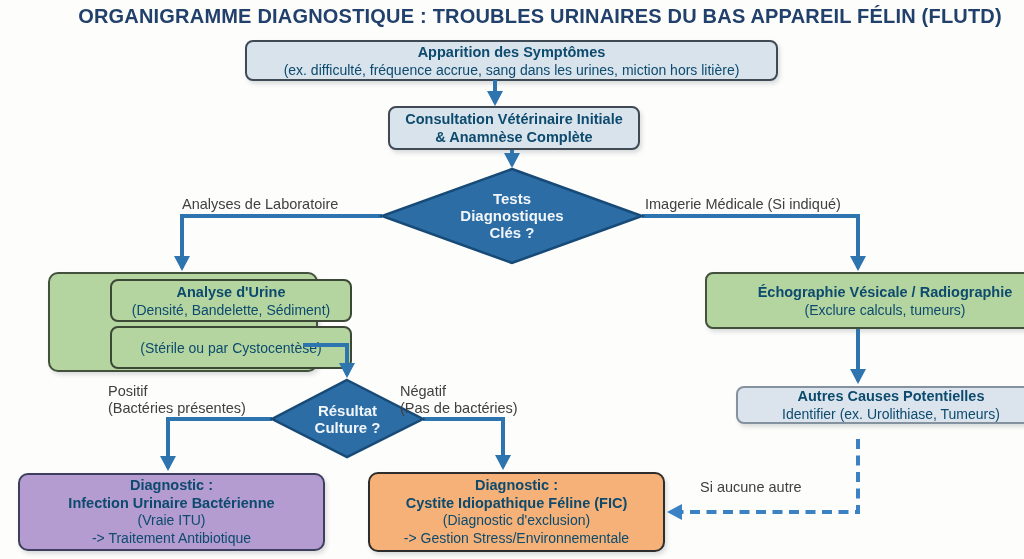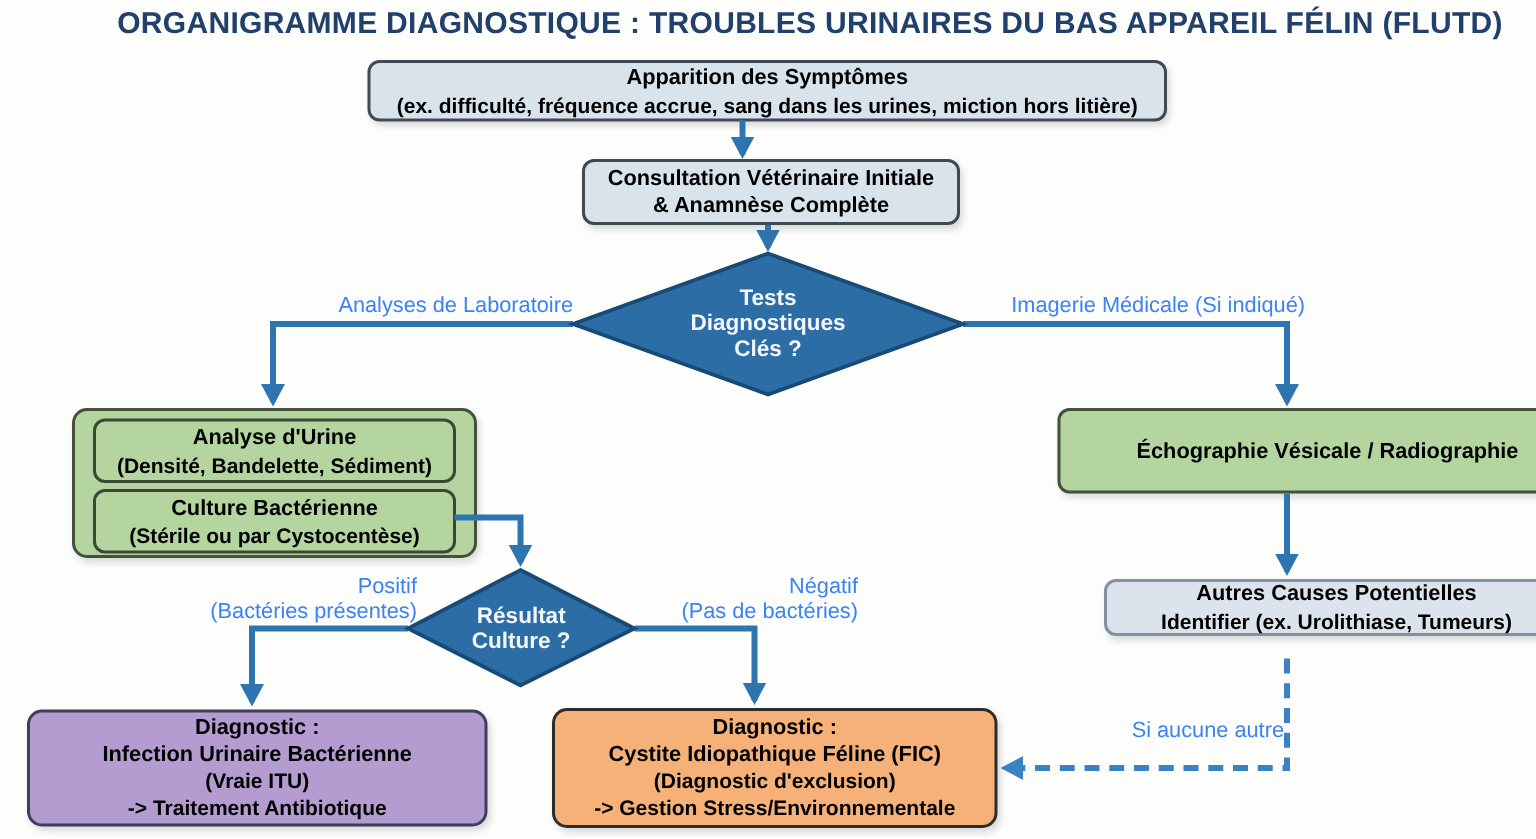--- a/index.html
+++ b/index.html
@@ -9,28 +9,28 @@
     font-family:"Liberation Sans",sans-serif;
   }
   .title{
     position:absolute;top:5px;left:0;width:1024px;text-align:center;
     font-weight:bold;font-size:20px;letter-spacing:0.2px;
     color:var(--title-text,#21406b);z-index:3;margin-left:28px;
   }
   .box{
     position:absolute;box-sizing:border-box;border-radius:8px;
     display:flex;flex-direction:column;align-items:center;justify-content:center;
-    text-align:center;line-height:18px;font-size:14px;color:#000000;
+    text-align:center;line-height:18px;font-size:14px;color:#0c4a6e;
     box-shadow:2px 3px 4px rgba(60,70,80,0.18);z-index:1;
   }
   .box .b{font-weight:bold;font-size:14.5px;white-space:nowrap;}
-  .box .r{font-weight:bold;white-space:nowrap;}
+  .box .r{font-weight:normal;white-space:nowrap;}
   .blue{background:var(--box-blue-fill);border:2px solid var(--box-blue-border);}
   .green{background:var(--green-fill);border:2px solid var(--green-border);}
-  .green-inner{background:var(--green-fill);border:2px solid var(--green-inner-border);box-shadow:none;}
+  .green-inner{background:var(--green-fill);border:2px solid var(--green-inner-border);box-shadow:none;margin-left:48px;}
   .gray{background:var(--gray-fill);border:2px solid var(--gray-border);}
   .purple{background:var(--purple-fill);border:2.5px solid var(--purple-border);border-radius:10px;line-height:17.5px;}
   .orange{background:var(--orange-fill);border:2.5px solid var(--orange-border);border-radius:10px;line-height:17.5px;}
 
   .pos-symptoms{left:245px;top:40px;width:533px;height:41px;}
   .pos-consult{left:388px;top:106px;width:252px;height:44px;}
   .pos-greenwrap{left:48px;top:272px;width:270px;height:100px;border-radius:10px;}
   .pos-urine{left:62px;top:279px;width:242px;height:43px;}
   .pos-culture{left:62px;top:326px;width:242px;height:43px;}
   .pos-echo{left:705px;top:272px;width:360px;height:57px;}
@@ -43,21 +43,21 @@
   .wire-dash{fill:none;stroke:var(--dashed-arrow,#3b82c4);stroke-width:4;stroke-dasharray:10 6.5;}
   .diamond{fill:var(--diamond-fill,#2b6da4);stroke:var(--diamond-border,#174a77);stroke-width:2.5;}
   .mh{fill:var(--arrow,#2e75b0);}
   .mhd{fill:var(--dashed-arrow,#3b82c4);}
 
   .dtext{position:absolute;text-align:center;color:#f2f6fa;font-weight:bold;
          font-size:15px;line-height:17px;z-index:3;}
   .pos-d1text{left:427px;top:190px;width:170px;}
   .pos-d2text{left:282px;top:402px;width:131px;}
 
-  .elabel{position:absolute;text-align:right;color:#3b82f6;font-size:14.5px;
+  .elabel{position:absolute;text-align:left;color:#404040;font-size:14.5px;
           line-height:17px;z-index:3;white-space:nowrap;}
   .pos-lab{left:182px;top:196px;width:200px;}
   .pos-img{left:645px;top:196px;width:225px;}
   .pos-pos{left:108px;top:383px;width:170px;}
   .pos-neg{left:400px;top:383px;width:172px;}
   .pos-fallback{left:700px;top:479px;width:156px;}
 </style>
 </head>
 <body>
 
@@ -76,26 +76,26 @@
   </div>
 
   <div class="box green pos-greenwrap"></div>
 
   <div class="box green-inner pos-urine">
     <div class="b">Analyse d'Urine</div>
     <div class="r">(Densité, Bandelette, Sédiment)</div>
   </div>
 
   <div class="box green-inner pos-culture">
-    <div class="b">Culture Bactérienne</div>
     <div class="r">(Stérile ou par Cystocentèse)</div>
   </div>
 
   <div class="box green pos-echo">
     <div class="b">Échographie Vésicale / Radiographie</div>
+    <div class="r">(Exclure calculs, tumeurs)</div>
   </div>
 
   <div class="box gray pos-other">
     <div class="b">Autres Causes Potentielles</div>
     <div class="r">Identifier (ex. Urolithiase, Tumeurs)</div>
   </div>
 
   <div class="box purple pos-purple">
     <div class="b">Diagnostic :</div>
     <div class="b">Infection Urinaire Bactérienne</div>

